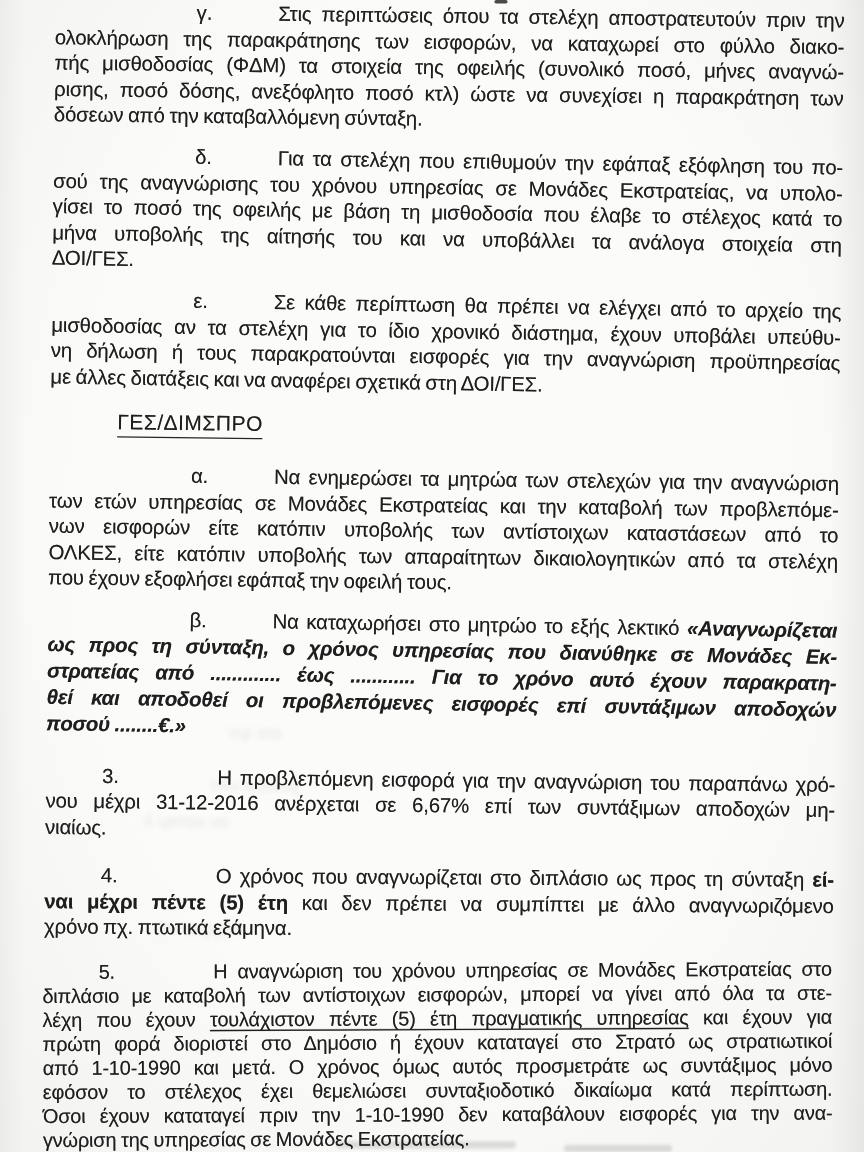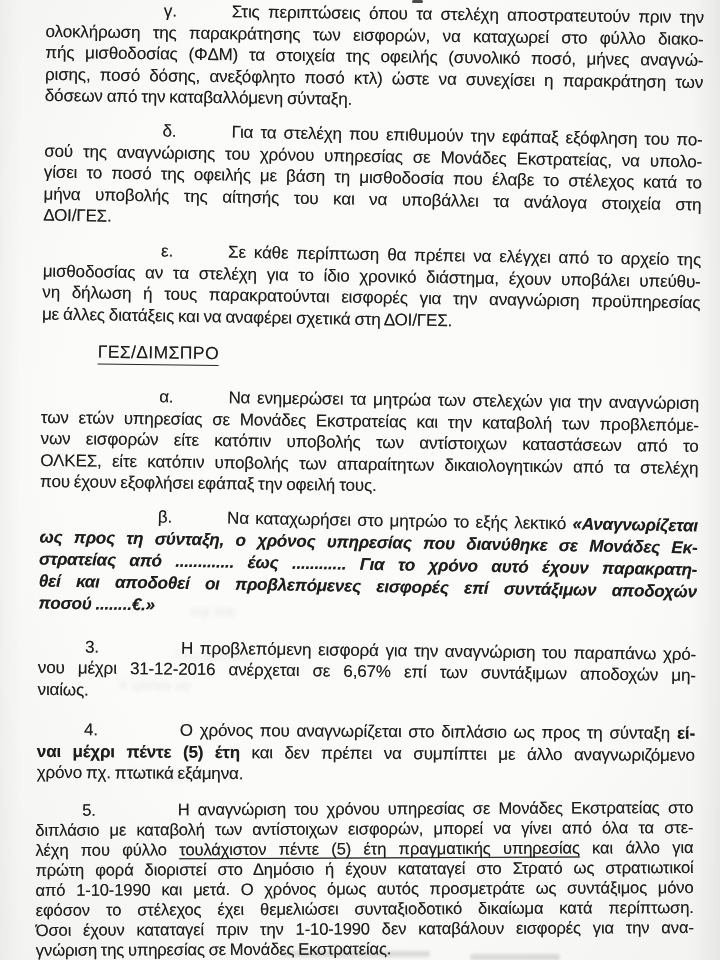--- a/index.html
+++ b/index.html
@@ -153,21 +153,21 @@
       <div class="ln"><span class="bd">ναι μέχρι πέντε (5) έτη</span><span> και δεν πρέπει να συμπίπτει με άλλο αναγνωριζόμενο</span></div>
       <div class="ln last">χρόνο πχ. πτωτικά εξάμηνα.</div>
     </section>
 
     <section class="para r3 para-5">
       <div class="ln first">
         <span class="mk n">5.</span>
         <span class="tx">Η αναγνώριση του χρόνου υπηρεσίας σε Μονάδες Εκστρατείας στο</span>
       </div>
       <div class="ln">διπλάσιο με καταβολή των αντίστοιχων εισφορών, μπορεί να γίνει από όλα τα στε-</div>
-      <div class="ln"><span>λέχη που φύλλο </span><span class="ul">τουλάχιστον πέντε (5) έτη πραγματικής υπηρεσίας</span><span> και άλλο για</span></div>
+      <div class="ln"><span>λέχη που έχουν </span><span class="ul">τουλάχιστον πέντε (5) έτη πραγματικής υπηρεσίας</span><span> και έχουν για</span></div>
       <div class="ln">πρώτη φορά διοριστεί στο Δημόσιο ή έχουν καταταγεί στο Στρατό ως στρατιωτικοί</div>
       <div class="ln">από 1-10-1990 και μετά. Ο χρόνος όμως αυτός προσμετράτε ως συντάξιμος μόνο</div>
       <div class="ln">εφόσον το στέλεχος έχει θεμελιώσει συνταξιοδοτικό δικαίωμα κατά περίπτωση.</div>
       <div class="ln">Όσοι έχουν καταταγεί πριν την 1-10-1990 δεν καταβάλουν εισφορές για την ανα-</div>
       <div class="ln last">γνώριση της υπηρεσίας σε Μονάδες Εκστρατείας.</div>
     </section>
 
   </div>
 </div>
 

